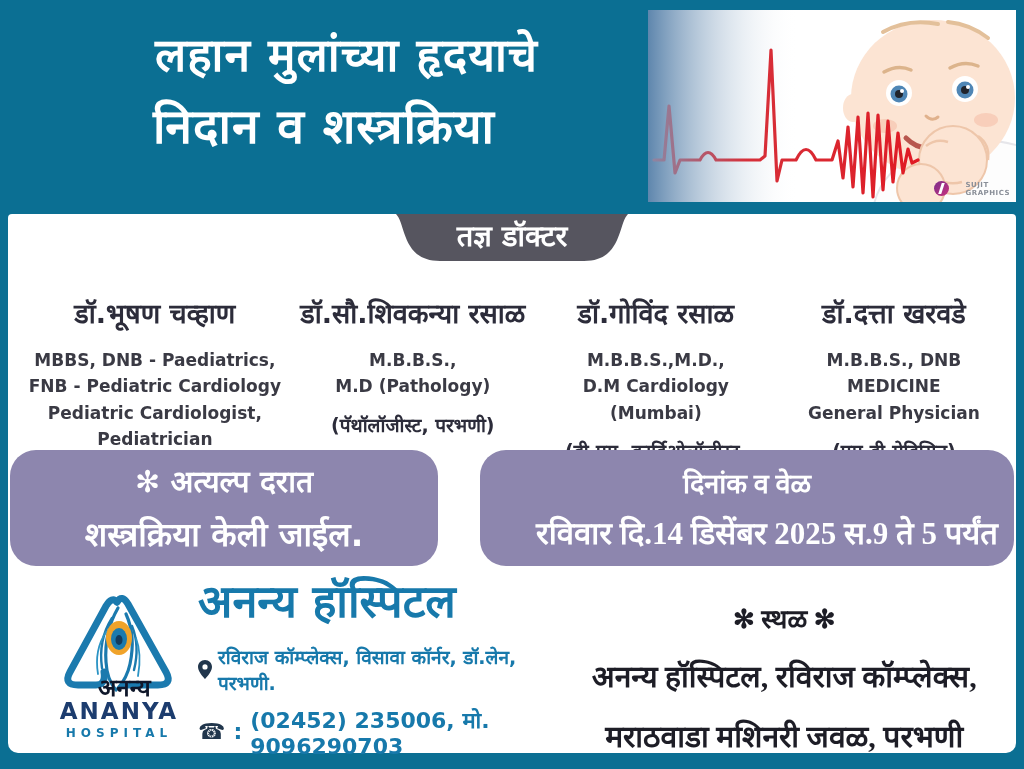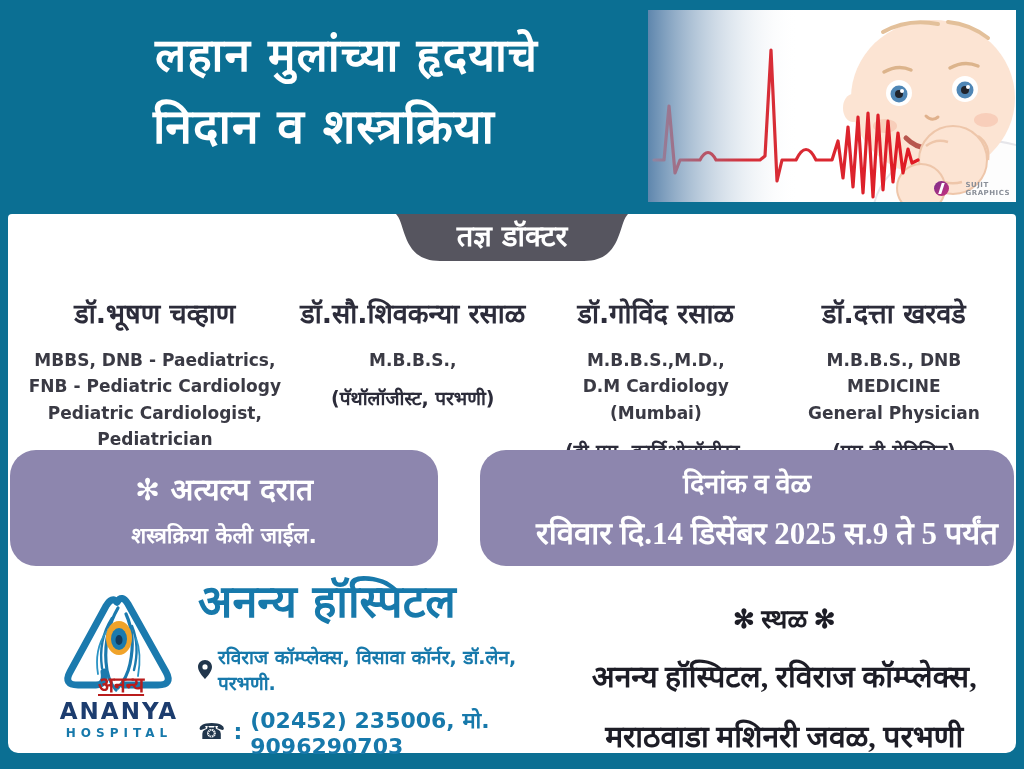--- a/index.html
+++ b/index.html
@@ -73,37 +73,37 @@
   
   .pbox {
     position:absolute; top:236px; height:116px;
     background:#8d86ae; border-radius:26px;
     color:#ffffff; text-align:center;
     display:flex; flex-direction:column; justify-content:center;
   }
   .pbox-left { left:2px; width:428px; }
   .pbox-right { left:472px; width:534px; font-family:"Liberation Serif","DejaVu Serif",serif; }
   .pbox-line-a { font-size:30px; font-weight:bold; }
-  .pbox-line-b { font-size:22px; font-weight:bold; margin-top:10px; }
+  .pbox-line-b { font-size:33px; font-weight:bold; margin-top:10px; }
   .pbox-title { font-size:27px; font-weight:bold; }
   .pbox-detail { font-size:31px; font-weight:bold; margin-top:10px;padding-left:40px; }
 
   
   .bottom {
     position:absolute; top:368px; left:0; right:0; bottom:0;
     display:flex;
   }
   .bottom-left {
     width:55%; display:flex; align-items:center;
     padding-left:46px; padding-top:6px;
   }
   .logo { position:relative; width:130px; height:158px; flex:0 0 auto; }
   .logo-devanagari {
     position:absolute; left:44px; top:78px;
-    color:#b91c1c; font-size:21px; font-weight:bold;text-decoration:underline;
+    color:#0f172a; font-size:24px; font-weight:bold;
   }
   .logo-ananya {
     position:absolute; left:0; top:106px; width:130px; text-align:center;
     color:#1c3c6e; font-size:23px; font-weight:bold; letter-spacing:2px;
   }
   .logo-hospital {
     position:absolute; left:0; top:134px; width:130px; text-align:center;
     color:#1779ab; font-size:12px; font-weight:bold; letter-spacing:5px;
   }
   .hosp-text { margin-left:14px; padding-bottom:14px; }
@@ -204,20 +204,21 @@
     <div class="doctor">
       <div class="doc-name">डॉ.भूषण चव्हाण</div>
       <div class="doc-cred">MBBS, DNB - Paediatrics,</div>
       <div class="doc-cred">FNB - Pediatric Cardiology</div>
       <div class="doc-cred">Pediatric Cardiologist, Pediatrician</div>
       <div class="doc-marathi">(पेडियाट्रिक कार्डिओलॉजीस्ट, मुंबई)</div>
     </div>
     <div class="doctor">
       <div class="doc-name">डॉ.सौ.शिवकन्या रसाळ</div>
       <div class="doc-cred">M.B.B.S.,</div>
+      <div class="doc-cred">M.D (Pathology)</div>
       <div class="doc-marathi">(पॅथॉलॉजीस्ट, परभणी)</div>
     </div>
     <div class="doctor">
       <div class="doc-name">डॉ.गोविंद रसाळ</div>
       <div class="doc-cred">M.B.B.S.,M.D.,</div>
       <div class="doc-cred">D.M Cardiology (Mumbai)</div>
       <div class="doc-marathi">(डी.एम. कार्डिओलॉजीस्ट, परभणी)</div>
     </div>
     <div class="doctor">
       <div class="doc-name">डॉ.दत्ता खरवडे</div>

